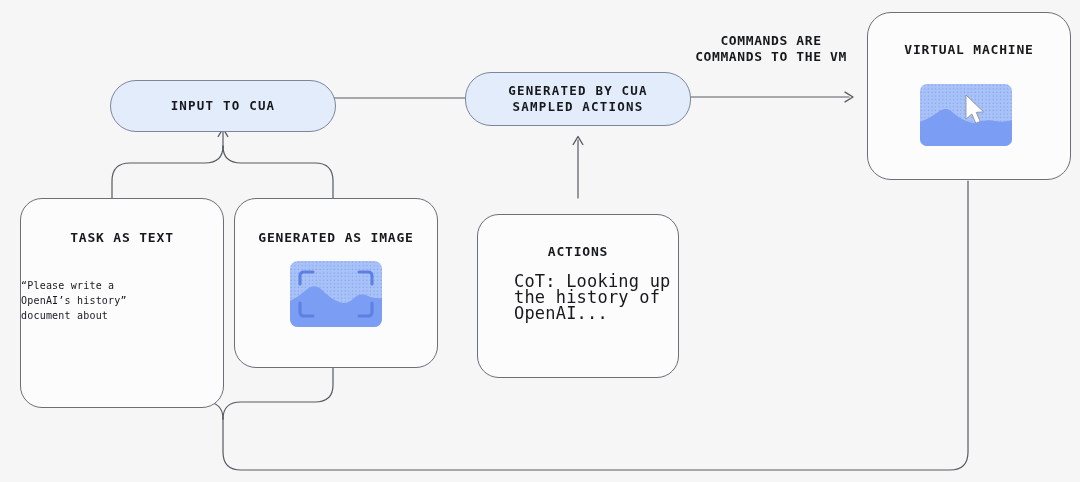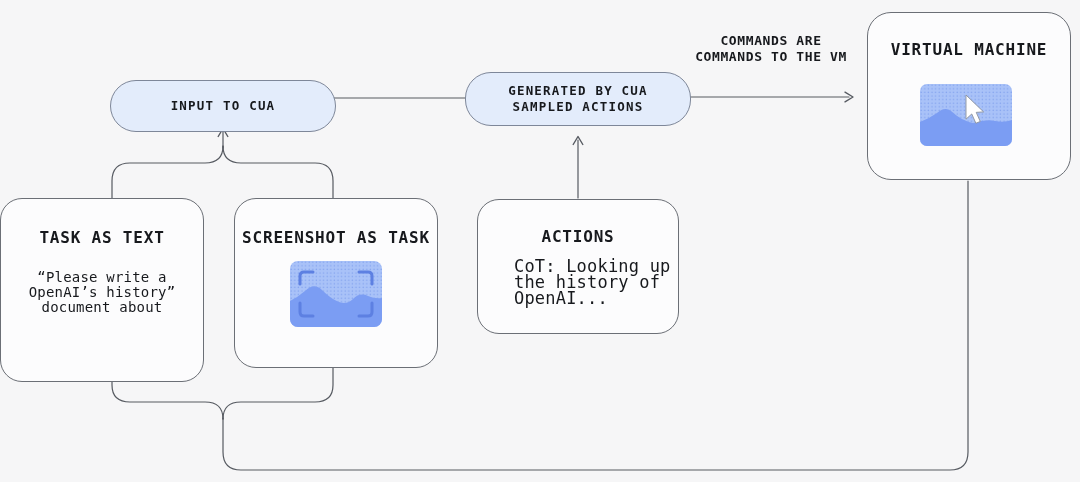--- a/index.html
+++ b/index.html
@@ -27,36 +27,36 @@
   .pill-input{left:110px;top:80px;width:224px;height:50px;text-align:right;}
   .pill-sampled{left:465px;top:72px;width:224px;height:52px;}
 
   .card{
     position:absolute;
     background:#fcfcfd;
     border:1.2px solid #6b6f76;
     border-radius:22px;
     box-sizing:border-box;
   }
-  .card-task{left:0;top:198px;width:204px;height:184px;}
+  .card-task{left:20px;top:198px;width:204px;height:210px;}
   .card-screenshot{left:234px;top:198px;width:204px;height:170px;}
-  .card-actions{left:477px;top:199px;width:202px;height:135px;}
+  .card-actions{left:477px;top:214px;width:202px;height:164px;}
   .card-vm{left:867px;top:12px;width:204px;height:168px;border-radius:24px;}
 
   .card-title{
     display:block;text-align:center;
-    font-weight:bold;font-size:16px;line-height:16px;letter-spacing:0.8px;
+    font-weight:bold;font-size:13px;line-height:16px;letter-spacing:0.8px;
   }
   .card-task .card-title,.card-screenshot .card-title{margin-top:31px;}
   .card-actions .card-title{margin-top:29px;}
   .card-vm .card-title{margin-top:29px;}
 
   .body-centered{
-    margin-top:24px;text-align:center;
-    font-size:14px;line-height:15px;letter-spacing:0.2px;
+    margin-top:32px;
+    font-size:10px;line-height:15px;letter-spacing:0.2px;
   }
   .body-left{
     margin-top:13px;margin-left:36px;text-align:left;
     font-size:17px;line-height:16px;letter-spacing:0.2px;
   }
   .body-line{display:block;}
 
   .thumb{position:absolute;display:block;}
   .thumb-screenshot{left:55px;top:62px;}
   .thumb-vm{left:52px;top:71px;}
@@ -110,21 +110,21 @@
   <div class="card card-task">
     <span class="card-title">TASK AS TEXT</span>
     <div class="body-centered">
       <span class="body-line">“Please write a</span>
       <span class="body-line">OpenAI’s history”</span>
       <span class="body-line">document about</span>
     </div>
   </div>
 
   <div class="card card-screenshot">
-    <span class="card-title">SCREENSHOT AS TASK</span>
+    <span class="card-title">GENERATED AS IMAGE</span>
     <svg class="thumb thumb-screenshot" width="92" height="66" viewBox="0 0 92 66">
       <defs>
         <pattern id="dotsB" width="3.6" height="3.6" patternUnits="userSpaceOnUse">
           <rect width="3.6" height="3.6" fill="#a9c2f8"></rect>
           <circle cx="1.2" cy="1.2" r="0.75" fill="#84a4ef"></circle>
         </pattern>
         <clipPath id="clipB">
             <rect width="92" height="66" rx="8"></rect>
           </clipPath>
       </defs>

